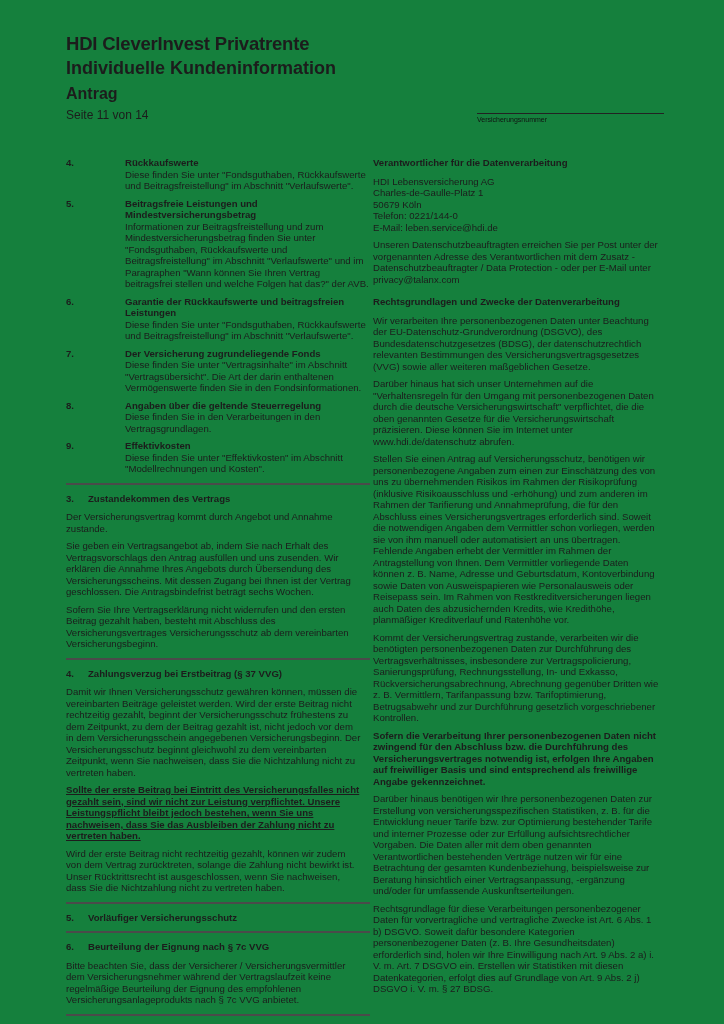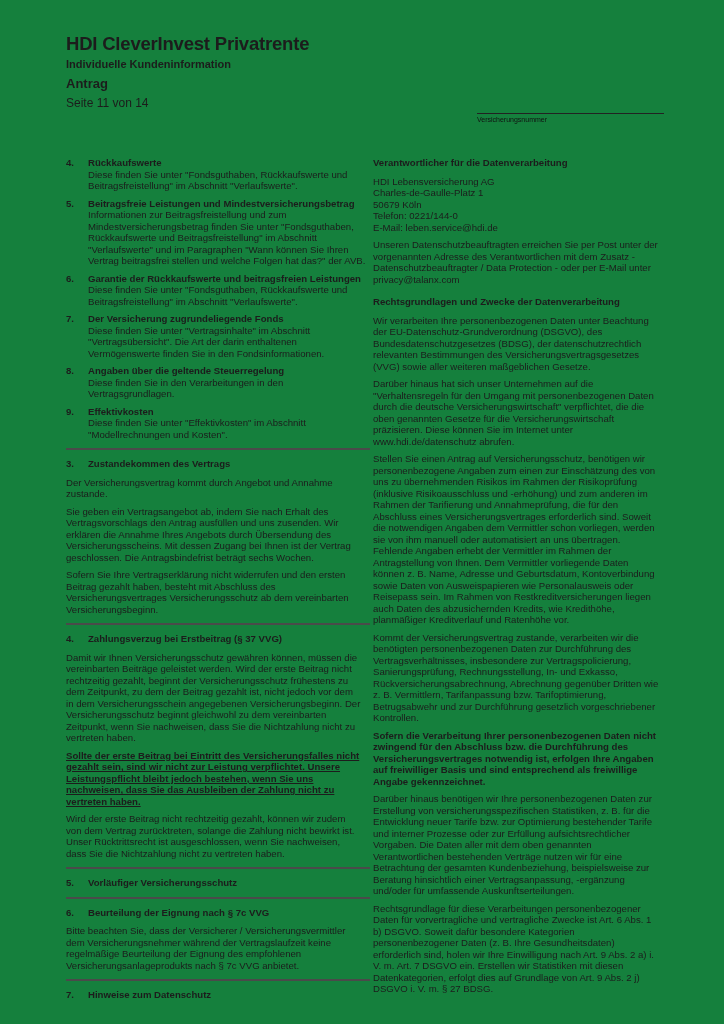--- a/index.html
+++ b/index.html
@@ -5,35 +5,35 @@
   html,body{margin:0;padding:0;background:#ffffff;}
   .page{
     position:relative;width:724px;height:1024px;background:#15803d;
     font-family:"Liberation Sans", sans-serif;color:#1c1c1c;
     overflow:hidden;
     -webkit-hyphens:auto;hyphens:auto;
   }
   
   .header{position:absolute;left:66px;top:34px;}
   .doc-title{font-size:18.5px;font-weight:bold;letter-spacing:-0.2px;line-height:1.1;margin:0;}
-  .doc-sub{font-size:11px;font-weight:bold;margin-top:4px;line-height:1.2;}
-  .doc-type{font-size:13px;font-weight:bold;margin-top:4px;line-height:1.2;}
+  .doc-sub{font-size:18px;font-weight:bold;margin-top:4px;line-height:1.2;}
+  .doc-type{font-size:16px;font-weight:bold;margin-top:4px;line-height:1.2;}
   .page-info{font-size:12px;margin-top:5px;}
   
   .vsnr{position:absolute;left:477px;top:113px;width:187px;}
   .vsnr-rule{border-top:1.4px solid #222;height:0;}
   .vsnr-label{font-size:7px;margin-top:2px;color:#111;}
   
   .col{position:absolute;top:157px;font-size:9.6px;line-height:11.5px;text-align:left;}
   .col-left{left:66px;width:304px;}
   .col-right{left:373px;width:295px;}
   
   .li{display:flex;margin-bottom:6px;}
   .li-num{width:22px;flex:0 0 22px;font-weight:bold;}
-  .li-body{flex:1;}
+  .li-body{flex:1;margin-left:37px;}
   .li-title{font-weight:bold;}
   
   .rule{border-top:2px solid #4a4a4a;margin:8px 0 8px 0;}
   .sec-head{display:flex;font-weight:bold;margin:0 0 7px 0;}
   .sec-num{width:22px;flex:0 0 22px;}
   .para{margin:0 8px 6px 0;}
   .para.bold{font-weight:bold;}
   .para.bu{font-weight:bold;text-decoration:underline;}
   .addr-line{margin:0;}
   .rc-head{font-weight:bold;margin:0 0 7px 0;}

